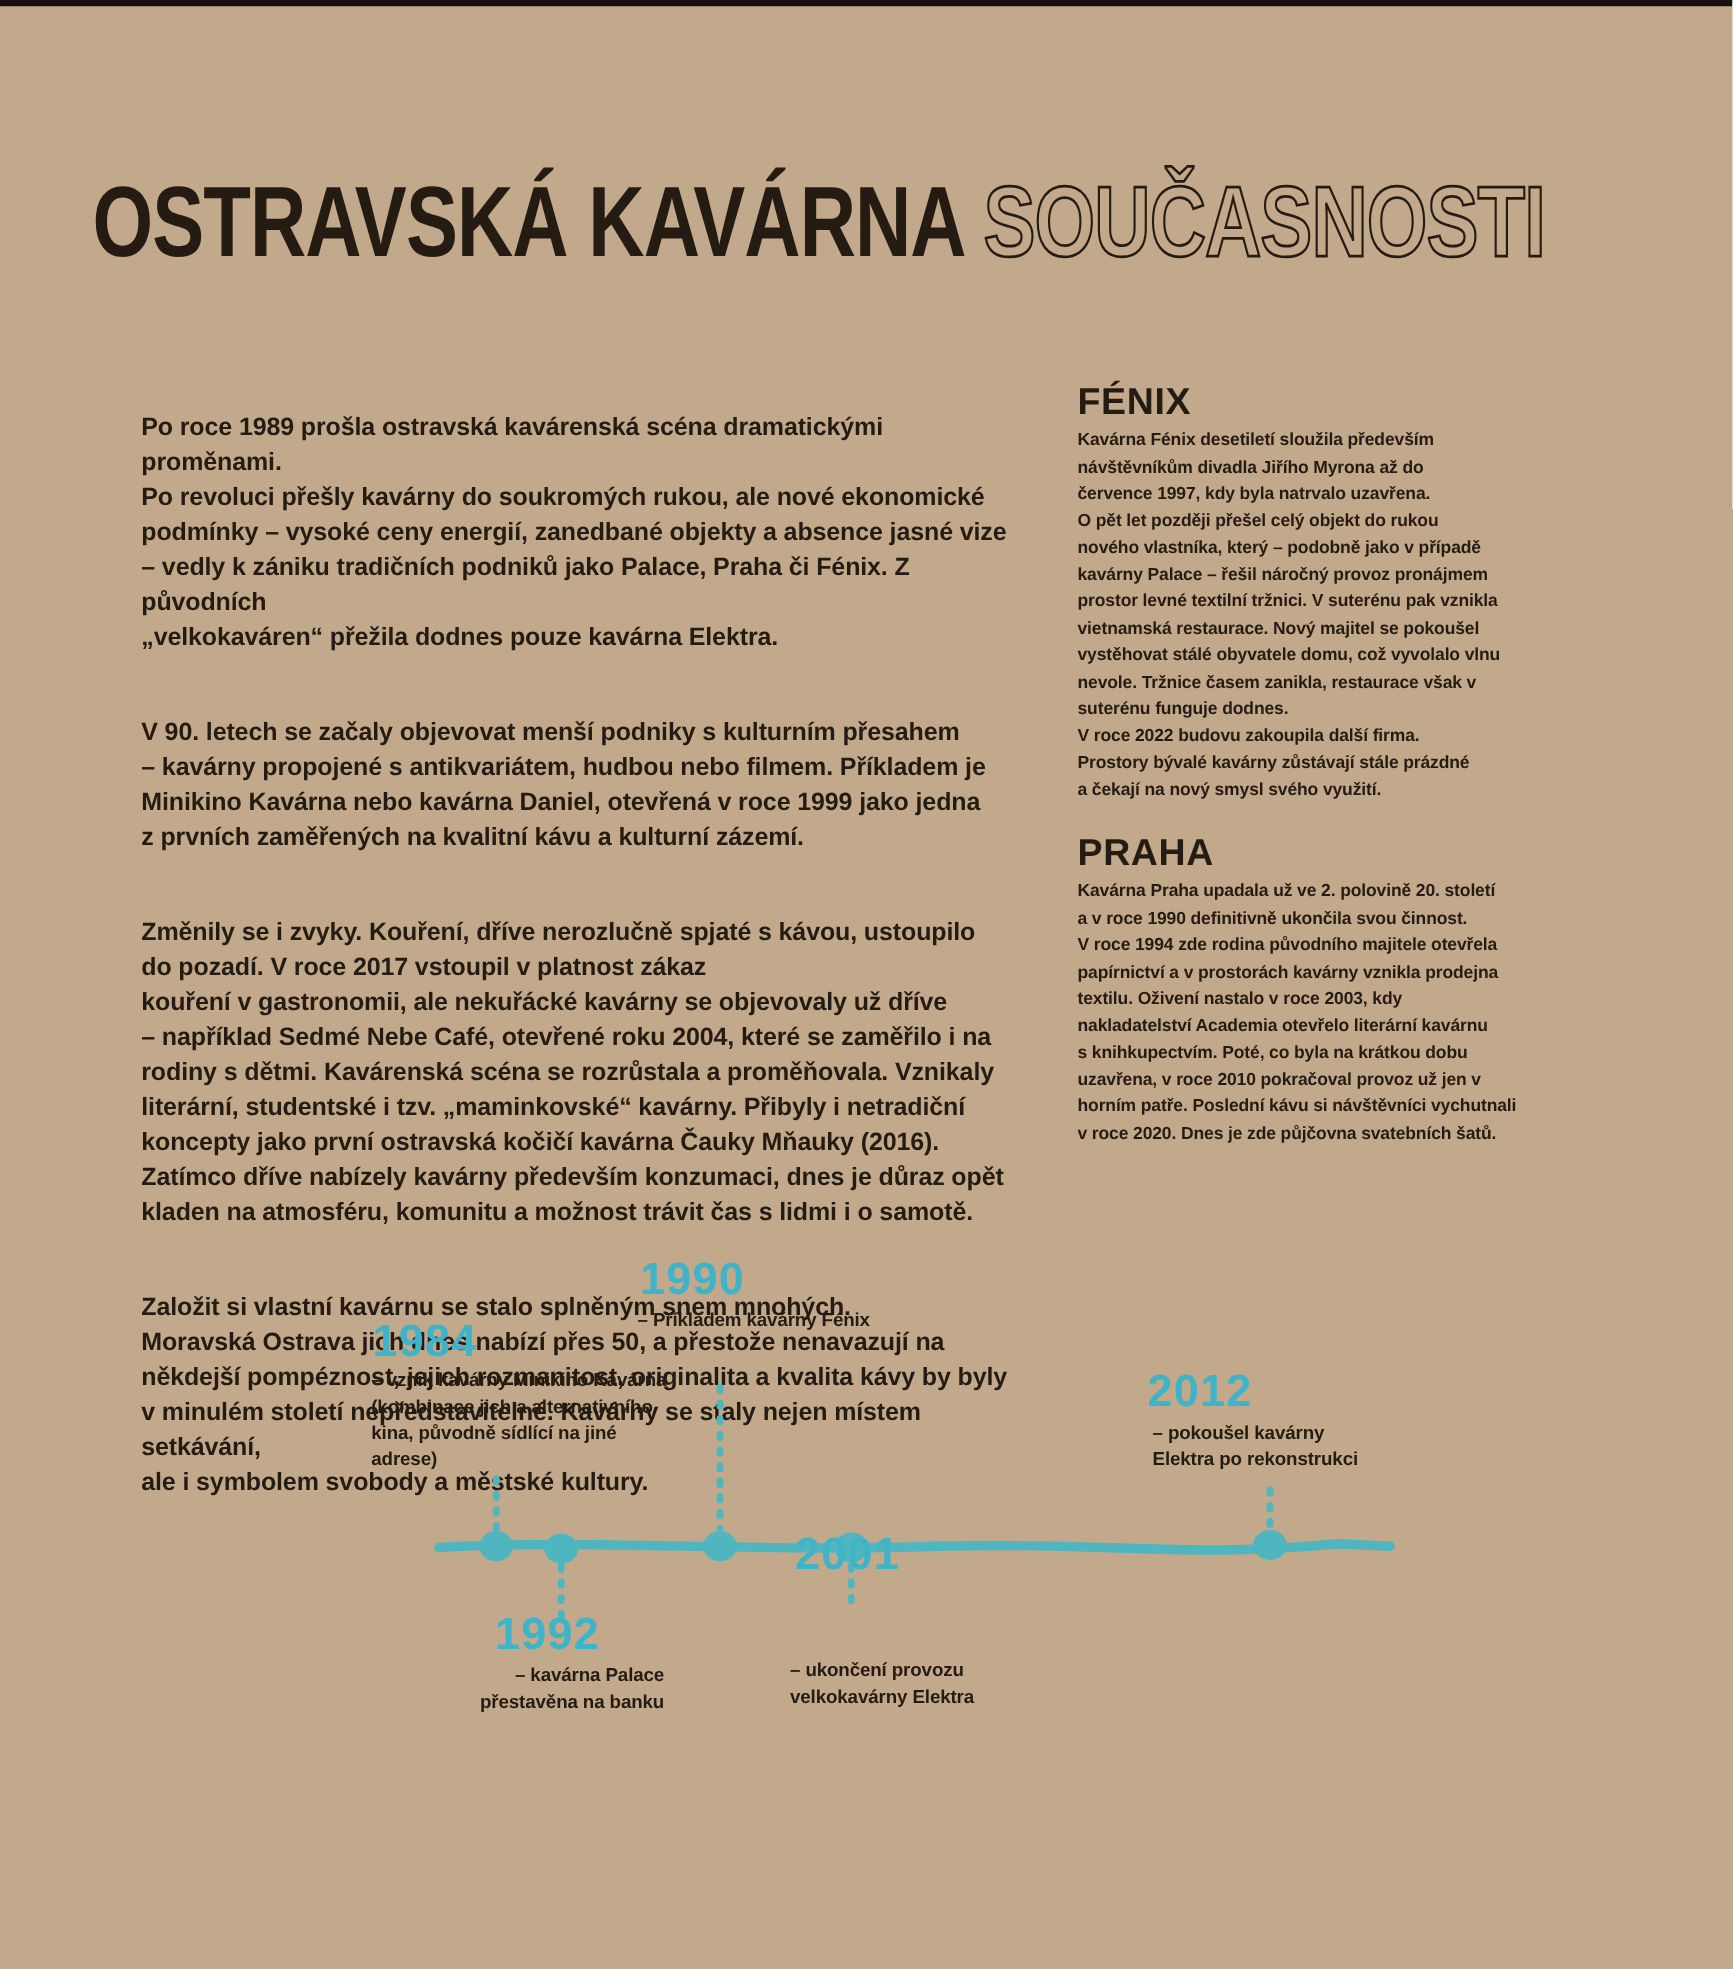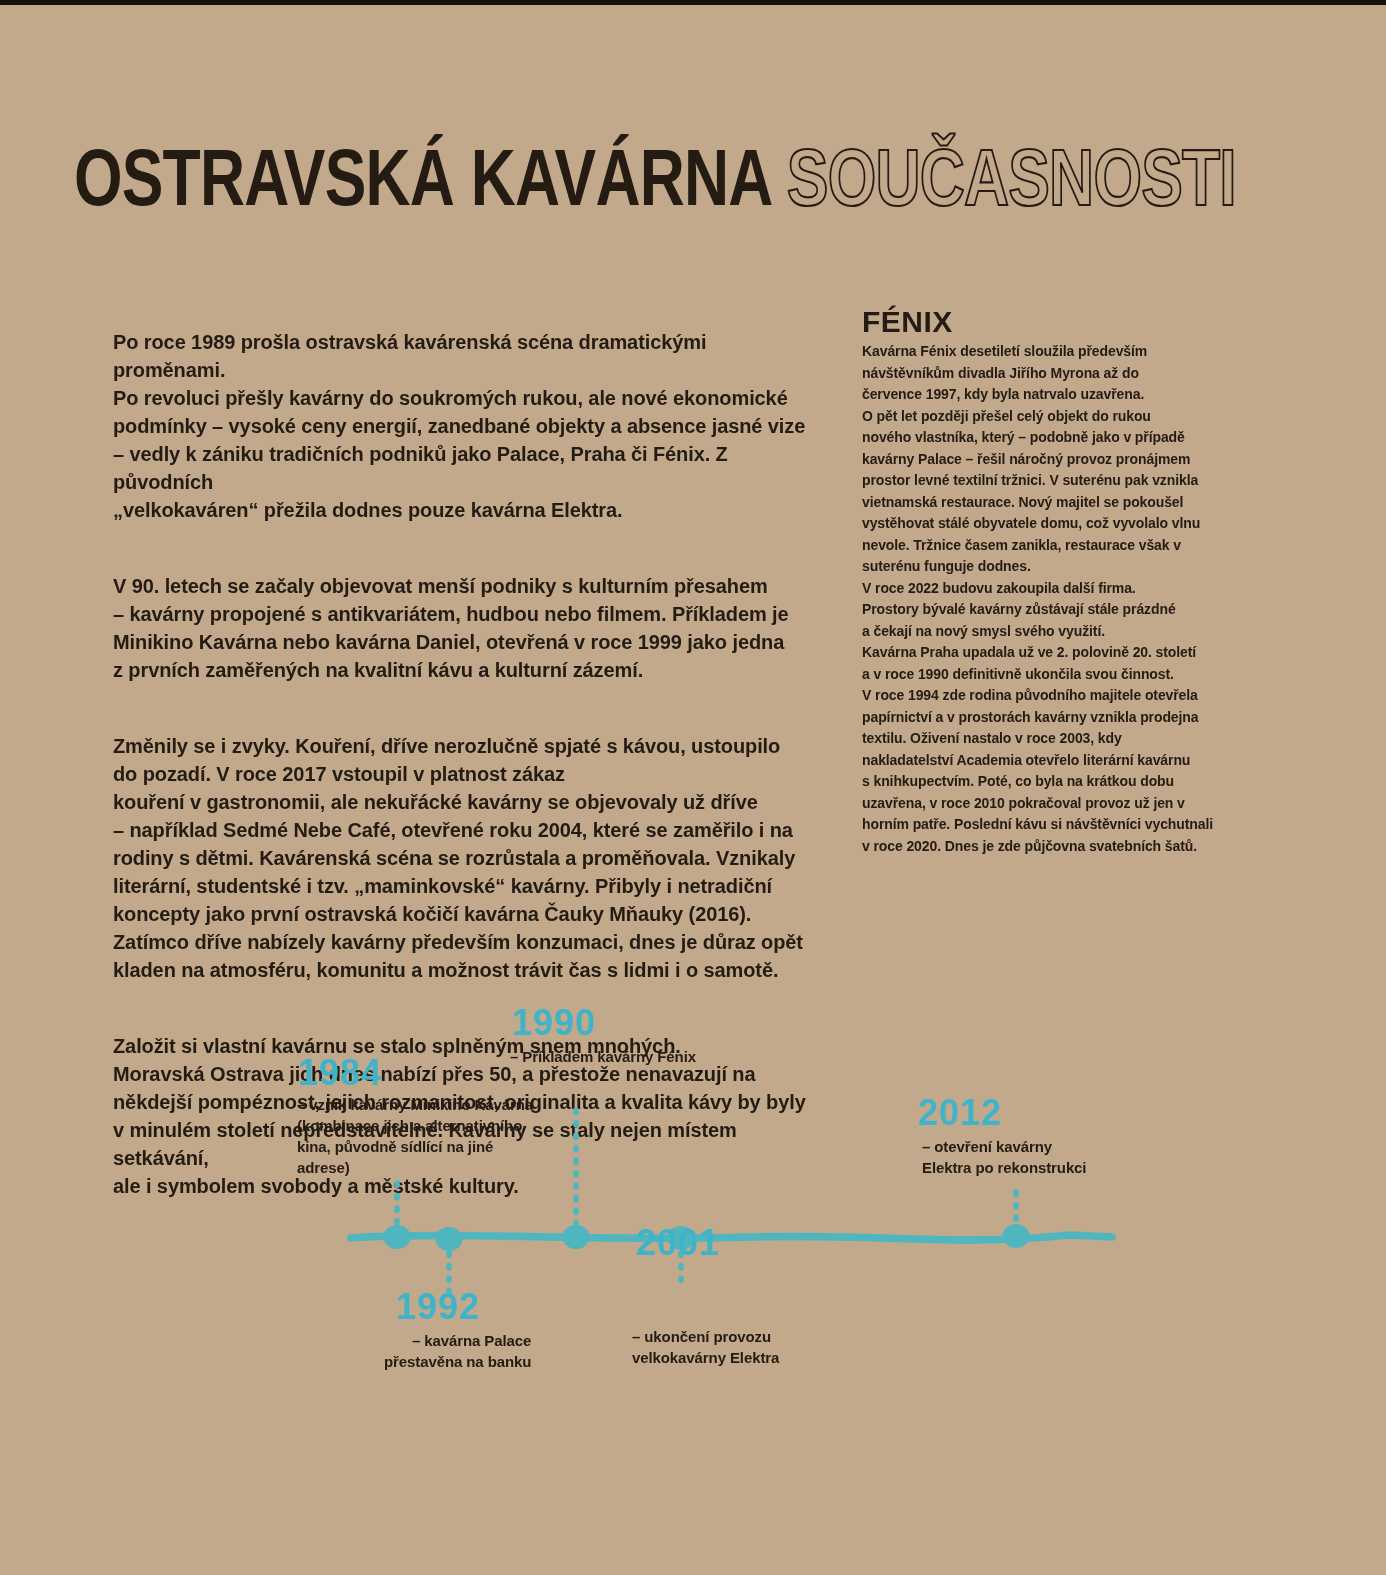--- a/index.html
+++ b/index.html
@@ -108,20 +108,21 @@
 nového vlastníka, který – podobně jako v případě
 kavárny Palace – řešil náročný provoz pronájmem
 prostor levné textilní tržnici. V suterénu pak vznikla
 vietnamská restaurace. Nový majitel se pokoušel
 vystěhovat stálé obyvatele domu, což vyvolalo vlnu
 nevole. Tržnice časem zanikla, restaurace však v
 suterénu funguje dodnes.
 V roce 2022 budovu zakoupila další firma.
 Prostory bývalé kavárny zůstávají stále prázdné
 a čekají na nový smysl svého využití.</div>
+    <h2 class="sec2">PRAHA</h2>
     <div class="body">Kavárna Praha upadala už ve 2. polovině 20. století
 a v roce 1990 definitivně ukončila svou činnost.
 V roce 1994 zde rodina původního majitele otevřela
 papírnictví a v prostorách kavárny vznikla prodejna
 textilu. Oživení nastalo v roce 2003, kdy
 nakladatelství Academia otevřelo literární kavárnu
 s knihkupectvím. Poté, co byla na krátkou dobu
 uzavřena, v roce 2010 pokračoval provoz už jen v
 horním patře. Poslední kávu si návštěvníci vychutnali
 v roce 2020. Dnes je zde půjčovna svatebních šatů.</div>
@@ -156,15 +157,15 @@
 přestavěna na banku</div>
 
   <div class="tl-year" style="left:512px;top:1002px;">1990</div>
   <div class="tl-cap" style="left:510px;top:1046px;">– Příkladem kavárny Fénix</div>
 
   <div class="tl-year" style="left:636px;top:1222px;">2001</div>
   <div class="tl-cap" style="left:632px;top:1326px;">– ukončení provozu
 velkokavárny Elektra</div>
 
   <div class="tl-year" style="left:918px;top:1092px;">2012</div>
-  <div class="tl-cap" style="left:922px;top:1136px;">– otevření kavárny
+  <div class="tl-cap" style="left:922px;top:1136px;">– pokoušel kavárny
 Elektra po rekonstrukci</div>
 </div>
 
 </body></html>

